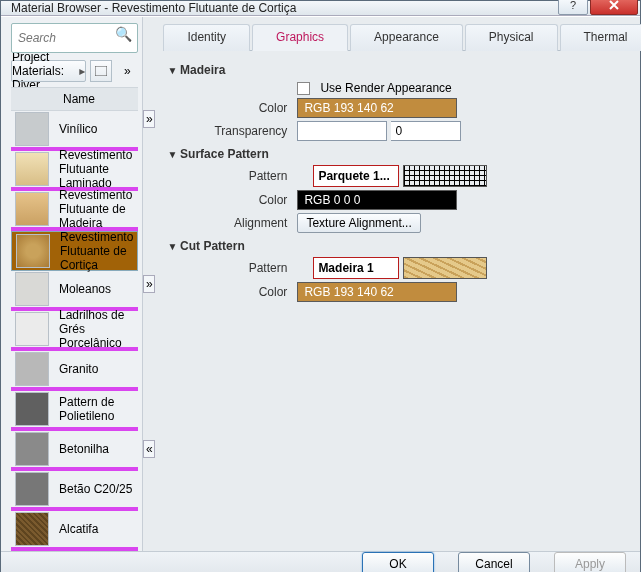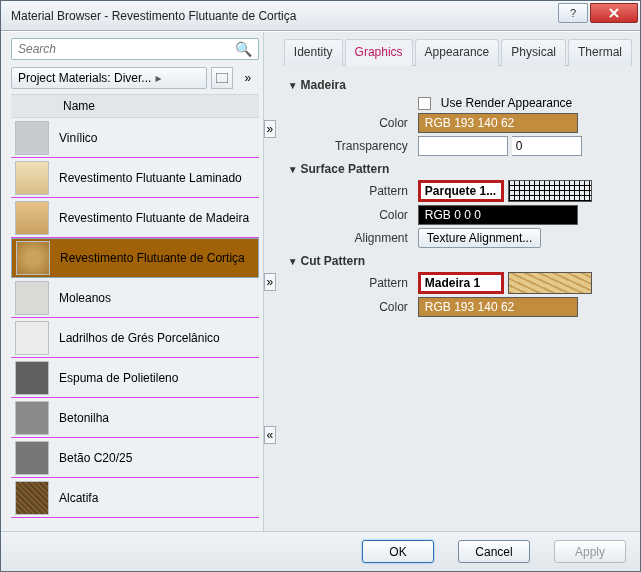--- a/index.html
+++ b/index.html
@@ -7,47 +7,47 @@
   .window { width: 641px; height: 572px; background: #e5e9ed; border: 1px solid #5a6a7a; box-shadow: 0 0 8px rgba(0,0,0,.3); display:flex; flex-direction:column;}
   .titlebar { height: 30px; background: linear-gradient(#f4f7fa,#dfe6ec); display:flex; align-items:center; padding-left:10px; border-bottom:1px solid #aab; }
   .titlebar .title { flex:1; color:#222; }
   .titlebar .winbtns { display:flex; }
   .winbtn { width:30px; height:20px; margin-top:-6px; display:flex; align-items:center; justify-content:center; font-size:11px; color:#333; border:1px solid #8a99aa; background:linear-gradient(#fbfdff,#dee7ef); border-radius:0 0 2px 2px; margin-right:2px; cursor:pointer;}
   .winbtn.close { width:48px; background:linear-gradient(#e9736a,#c9302c); color:#fff; border-color:#8a2a25;}
   .body { flex:1; display:flex; background:#e8ecef; border-top:1px solid #fff;}
   
   .left { width:308px; background:#eef1f4; display:flex; flex-direction:column; border-right:1px solid #c7ced6; padding:6px 4px 0 10px;}
   .searchwrap { position:relative; }
-  .search { width:100%; height:22px; padding:2px 24px 2px 6px; border:1px solid #9bb; border-radius:2px; background:#fff; color:#ec4899; font-style:italic;}
+  .search { width:100%; height:30px; padding:2px 24px 2px 6px; border:1px solid #9bb; border-radius:2px; background:#fff; color:#ec4899; font-style:italic;}
   .searchicon { position:absolute; right:6px; top:3px; color:#555; font-size:14px;}
   .projrow { display:flex; align-items:center; margin-top:6px; height:24px;}
-  .projbtn { flex:1; height:22px; text-align:left; padding:2px 6px; background:linear-gradient(#fbfcfe,#e5ebf0); border:1px solid #b2bfc9; border-radius:2px; display:flex; align-items:center; gap:4px; cursor:pointer;}
+  .projbtn { flex:1; height:22px; text-align:left; padding:2px 0; background:linear-gradient(#fbfcfe,#e5ebf0); border:1px solid #b2bfc9; border-radius:2px; display:flex; align-items:center; gap:4px; cursor:pointer;}
   .chev { color:#555; }
   .sqbtn { width:22px; height:22px; border:1px solid #b2bfc9; background:linear-gradient(#fbfcfe,#e5ebf0); margin-left:4px; display:flex; align-items:center; justify-content:center; cursor:pointer;}
   .listhdr { margin-top:4px; padding:4px 0 4px 52px; background:#e1e6ea; border:1px solid #cfd6dc; border-left:none; border-right:none;}
   .matlist { flex:1; overflow:auto;}
-  .matitem { height:40px; display:flex; align-items:center; padding:2px 4px; border-bottom:1px solid #d946ef; cursor:pointer;}
+  .matitem { height:40px; display:flex; align-items:center; padding:2px 4px; border-bottom:4px solid #d946ef; cursor:pointer;}
   .matitem.sel { background:#a16207; border:1px solid #8ab; }
   .thumb { width:34px; height:34px; border:1px solid #b8c0c8; margin-right:10px; flex-shrink:0;}
   
   .right { flex:1; display:flex; flex-direction:column; padding:6px 8px 0 8px;}
   .tabs { display:flex; gap:2px; border-bottom:1px solid #b7c2cc; }
-  .tab { padding:5px 9px 6px; border:1px solid #c8d1da; border-bottom:none; border-radius:3px 3px 0 0; background:linear-gradient(#f2f6fa,#e4eaf0); cursor:pointer; color:#333; position:relative; top:1px;}
+  .tab { padding:5px 23px 6px; border:1px solid #c8d1da; border-bottom:none; border-radius:3px 3px 0 0; background:linear-gradient(#f2f6fa,#e4eaf0); cursor:pointer; color:#333; position:relative; top:1px;}
   .tab.active { background:#eef2f6; border-bottom:1px solid #eef2f6; font-weight:normal; color:#be185d;}
   .panel { flex:1; padding:6px 4px; overflow:auto;}
   .section-title { font-weight:bold; color:#333; margin:6px 0 4px;}
   .section-title::before { content:"▼ "; font-size:10px;}
   .row { display:flex; align-items:center; margin:3px 0;}
   .row .lbl { width:130px; text-align:right; padding-right:10px; color:#333;}
   .row .val { flex:1; display:flex; align-items:center; gap:4px;}
   .checkbox { width:13px; height:13px; border:1px solid #888; background:#fff; display:inline-block; margin-right:6px;}
   .swatch { height:20px; border:1px solid #5a5a5a; display:flex; align-items:center; padding:0 6px; color:#fff; min-width:160px;}
   .numfield { width:90px; height:20px; border:1px solid #8a98a8; background:#fff; }
   .numlabel { width:70px; height:20px; border:1px solid #8a98a8; border-left:none; background:#fff; display:flex; align-items:center; padding:0 4px;}
-  .patternname { width:86px; height:22px; border:3px solid #b91c1c; background:#fff; font-weight:bold; display:flex; align-items:center; padding:0 4px; overflow:hidden; white-space:nowrap;}
+  .patternname { width:86px; height:22px; border:1px solid #b91c1c; background:#fff; font-weight:bold; display:flex; align-items:center; padding:0 4px; overflow:hidden; white-space:nowrap;margin-left:16px;}
   .patternprev { width:84px; height:22px; border:1px solid #555; background:#fff;}
   .btn { height:20px; padding:0 8px; border:1px solid #8c99a6; background:linear-gradient(#fbfdff,#e3eaf0); border-radius:2px; cursor:pointer;}
   
   .bottombar { height:40px; border-top:1px solid #c4ccd4; background:linear-gradient(#eff3f7,#e2e7ec); display:flex; justify-content:flex-end; align-items:center; gap:24px; padding-right:14px;}
   .dlgbtn { min-width:72px; height:23px; border:1px solid #768a9e; background:linear-gradient(#fefefe,#e4ebf1); border-radius:3px; cursor:pointer;}
   .dlgbtn.default { border:1px solid #2a72b5; box-shadow:0 0 2px #6aa9e4;}
   .dlgbtn:disabled { color:#999; border-color:#bbb; cursor:default;}
   svg { display:block; }
   
   .t-cork{background:radial-gradient(circle,#c9a25b 30%,#a87a35);} 
@@ -121,22 +121,26 @@
           </div>
           <div class="matitem">
             <div class="thumb t-mol"></div>
             <span>Moleanos</span>
           </div>
           <div class="matitem">
             <div class="thumb t-por"></div>
             <span>Ladrilhos de Grés Porcelânico</span>
           </div>
           <div class="matitem">
+            <div class="thumb t-gra"></div>
+            <span>Granito</span>
+          </div>
+          <div class="matitem">
             <div class="thumb t-esp"></div>
-            <span>Espuma de Polietileno</span>
+            <span>Pattern de Polietileno</span>
           </div>
           <div class="matitem">
             <div class="thumb t-bet"></div>
             <span>Betonilha</span>
           </div>
           <div class="matitem">
             <div class="thumb t-c20"></div>
             <span>Betão C20/25</span>
           </div>
           <div class="matitem">

